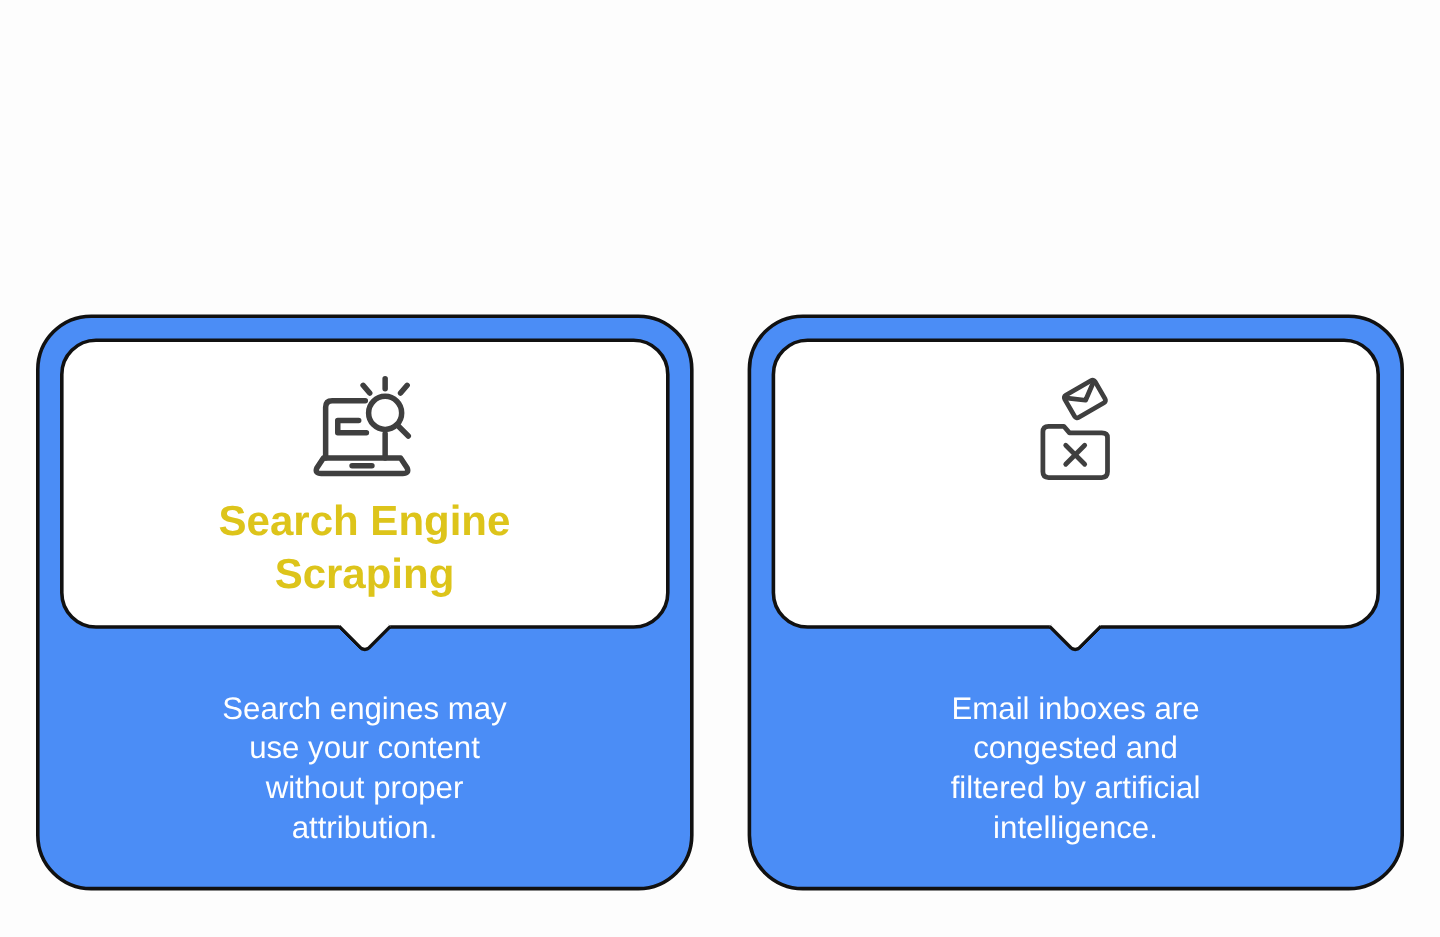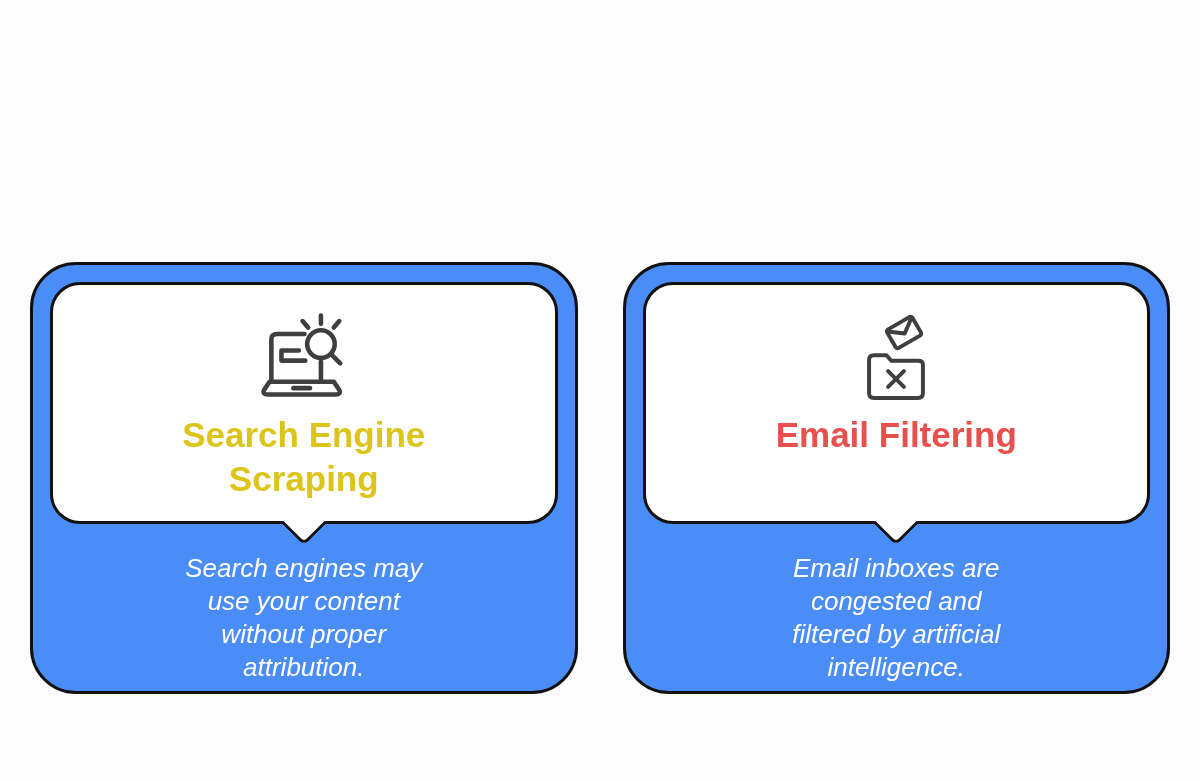--- a/index.html
+++ b/index.html
@@ -26,21 +26,21 @@
   .cards {
     position: absolute;
     left: 30px;
     right: 30px;
     top: 262px;
     display: flex;
     gap: 45px;
   }
   .card {
     flex: 1 1 0;
-    height: 432px;
+    height: 480px;
     background: var(--card-blue, #4b8df6);
     border: 3px solid var(--outline, #111);
     border-radius: 46px;
   }
   .bubble {
     position: relative;
     margin: 17px 17px 0;
     height: 242px;
     background: #ffffff;
     border: 3px solid var(--outline, #111);
@@ -75,29 +75,28 @@
     stroke-linejoin: round;
   }
   .card-heading {
     margin-top: 4px;
     font-size: 35px;
     line-height: 44px;
     font-weight: 700;
     white-space: pre-line;
   }
   .card-desc {
-    margin-top: 28px;
+    margin-top: 50px;
     padding: 0 16px;
     color: #ffffff;
     text-align: center;
     font-size: 26px;
     line-height: 33px;
     font-weight: 400;
     white-space: pre-line;
-    font-style: italic;
   }
 </style>
 </head>
 <body>
 
 <div class="page">
 
 
   <div class="cards">
 
@@ -134,21 +133,20 @@
           <svg width="76" height="94" viewBox="0 0 96 118" xmlns="http://www.w3.org/2000/svg">
             <g transform="rotate(-30 58 30)">
               <rect x="40" y="16" width="37" height="27" rx="3"></rect>
               <path d="M 41,18 L 58.5,31 L 76,18"></path>
             </g>
             <path d="M 14,64 Q 14,58 20,58 H 36 L 42,65 H 76 Q 82,65 82,70 V 106 Q 82,112 76,112 H 20 Q 14,112 14,106 Z"></path>
             <path d="M 38,78 L 58,98"></path>
             <path d="M 58,78 L 38,98"></path>
           </svg>
         </div>
-        <h2 class="card-heading" style="color: rgb(232, 80, 78);">Email Filtering</h2>
         <div class="tail"></div>
       </div>
       <p class="card-desc">Email inboxes are
 congested and
 filtered by artificial
 intelligence.</p>
     </section>
 
   </div>
 </div>

